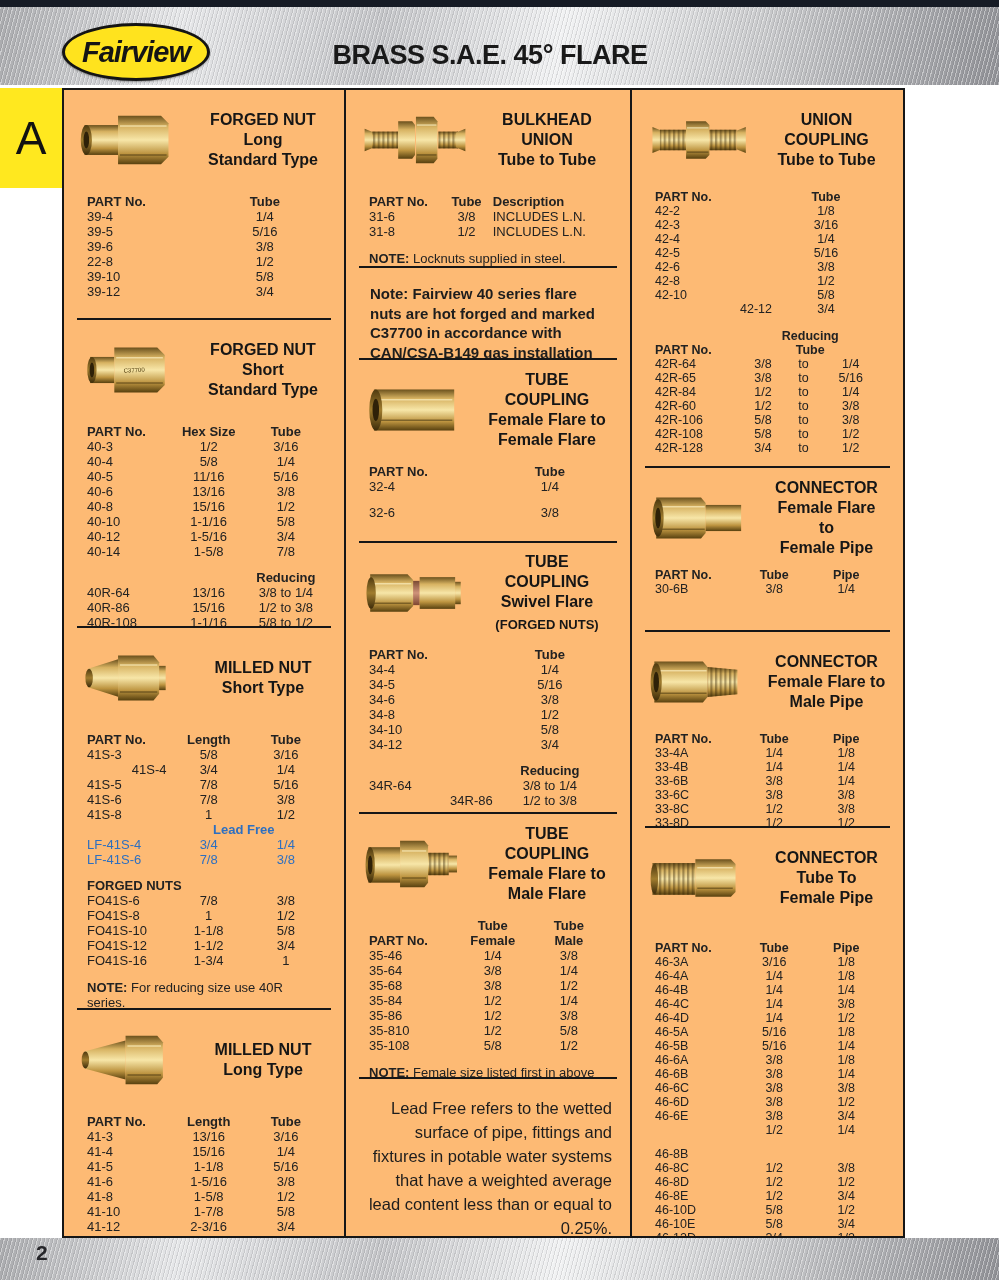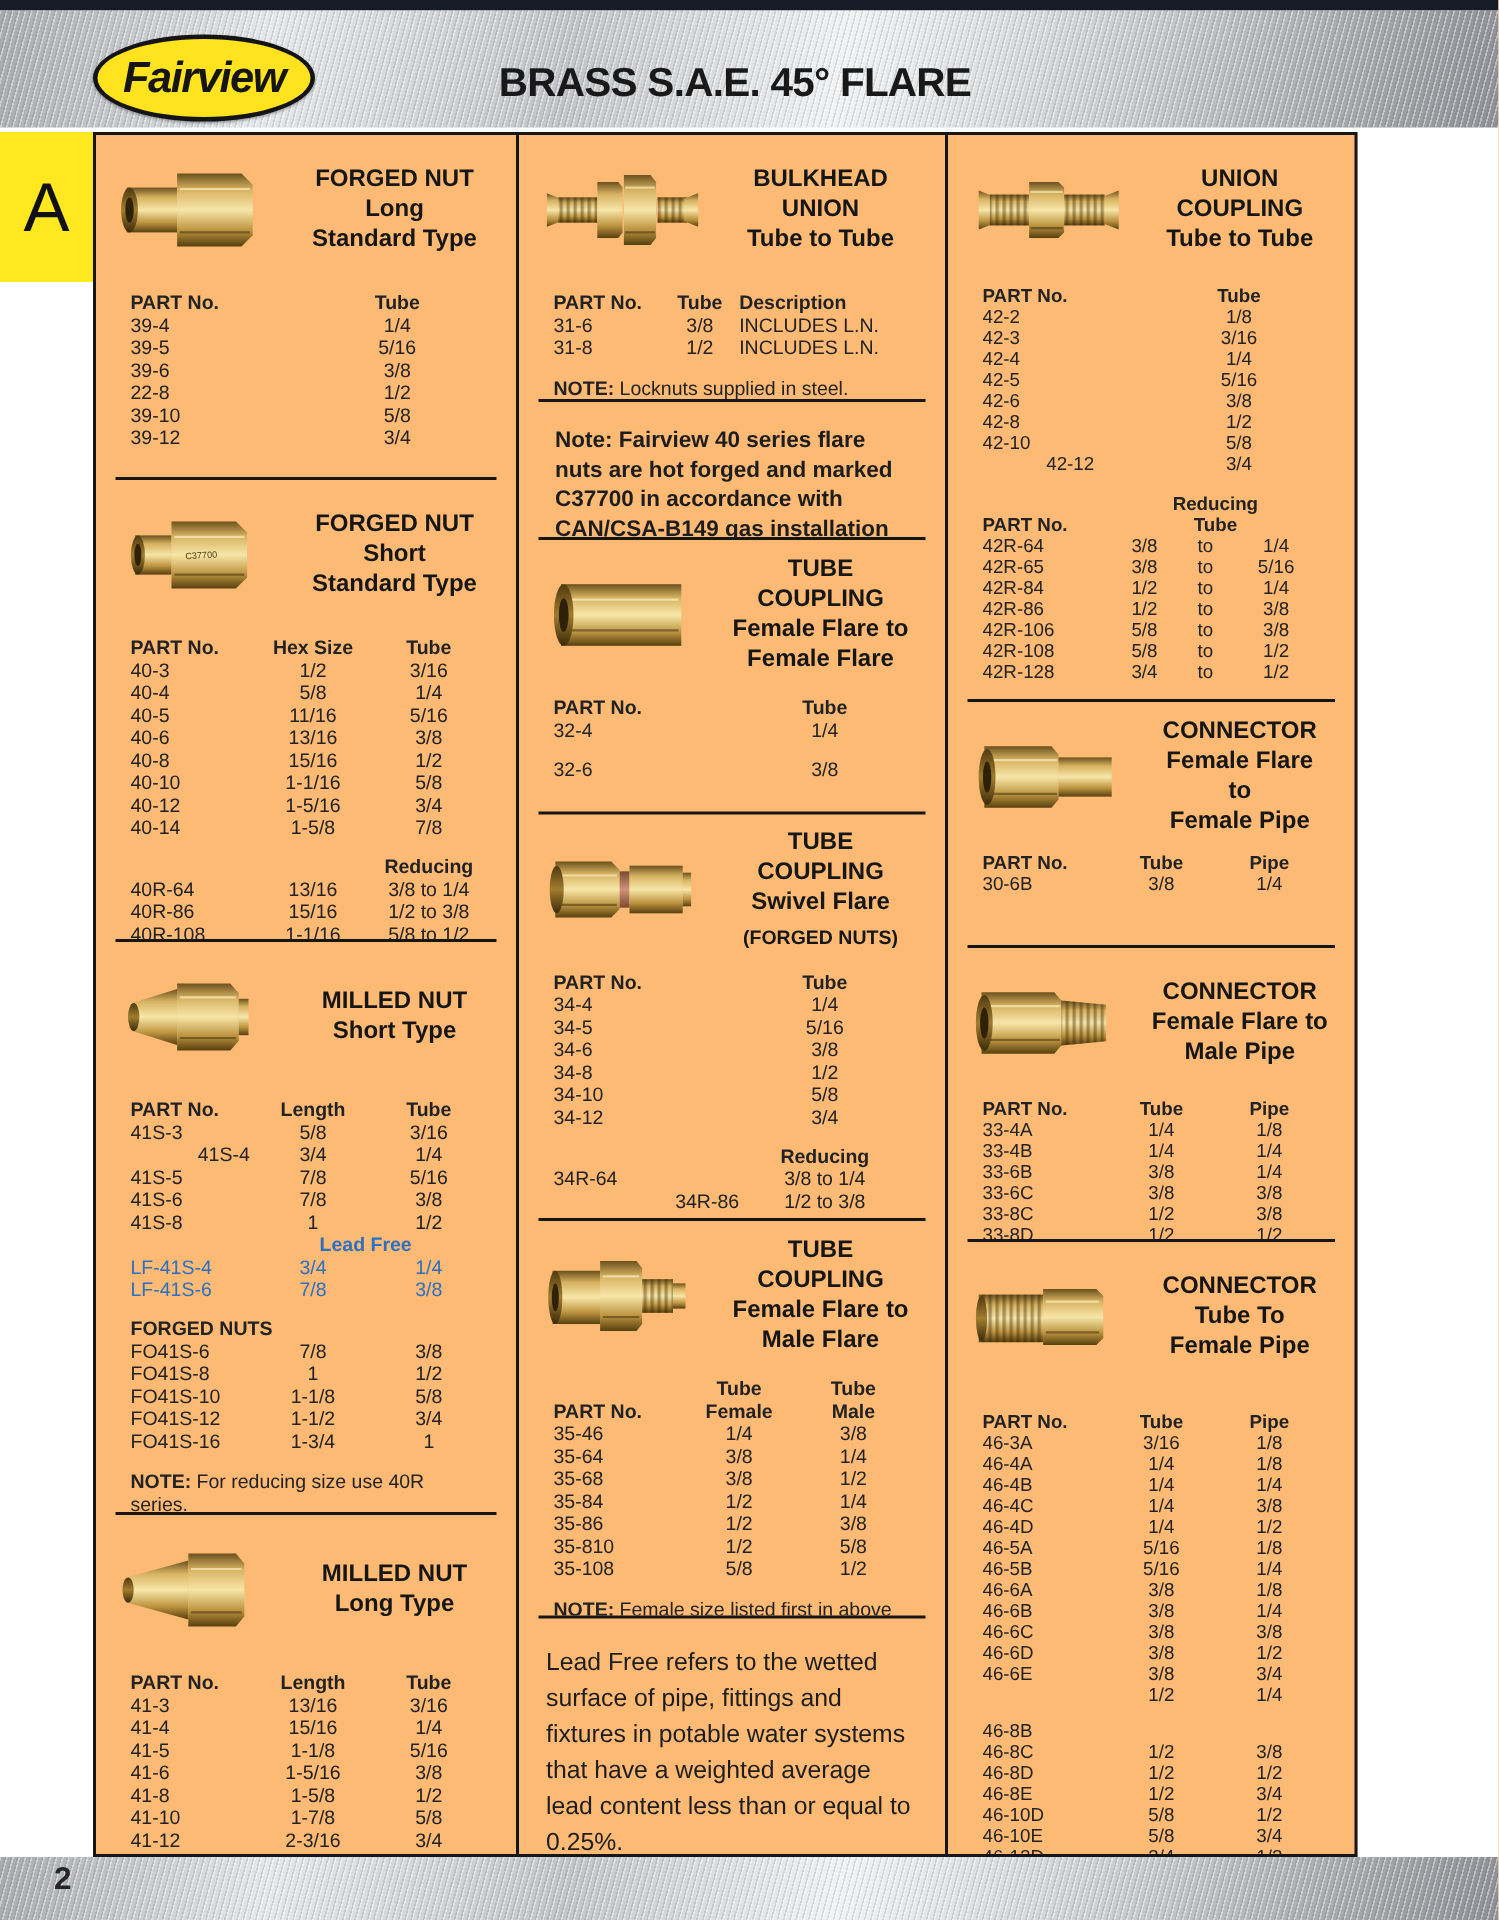--- a/index.html
+++ b/index.html
@@ -625,21 +625,21 @@
           <div class="cell" style="text-align: center;">1/2</div>
           <div class="cell" style="text-align: center;">5/8</div>
           <div class="cell" style="text-align: left;">35-108</div>
           <div class="cell" style="text-align: center;">5/8</div>
           <div class="cell" style="text-align: center;">1/2</div>
         </div>
         <div class="sec-note"><span class="b">NOTE: </span>Female size listed first in above part</div>
       </section>
       <div class="divider"></div>
       <section class="sec grow">
-        <div class="notebox-text lg" style="text-align: left;">Lead Free refers to the wetted surface of pipe, fittings and fixtures in potable water systems that have a weighted average lead content less than or equal to 0.25%.</div>
+        <div class="notebox-text lg" style="text-align: right;">Lead Free refers to the wetted surface of pipe, fittings and fixtures in potable water systems that have a weighted average lead content less than or equal to 0.25%.</div>
       </section>
     </div>
   <div class="col col-3">
       <section class="sec" style="height: 376px;">
         <div class="sec-head">
           <div class="photo">
             <svg viewBox="0 0 120 80" width="112" height="82" xmlns="http://www.w3.org/2000/svg">
               <defs>
                 <linearGradient id="bvi" x1="0" y1="0" x2="0" y2="1">
                   <stop offset="0" stop-color="#6b511d"></stop>
@@ -689,42 +689,42 @@
           <div class="cell" style="text-align: left;">42-4</div>
           <div class="cell" style="text-align: center;">1/4</div>
           <div class="cell" style="text-align: left;">42-5</div>
           <div class="cell" style="text-align: center;">5/16</div>
           <div class="cell" style="text-align: left;">42-6</div>
           <div class="cell" style="text-align: center;">3/8</div>
           <div class="cell" style="text-align: left;">42-8</div>
           <div class="cell" style="text-align: center;">1/2</div>
           <div class="cell" style="text-align: left;">42-10</div>
           <div class="cell" style="text-align: center;">5/8</div>
-          <div class="cell" style="text-align: center;">42-12</div>
+          <div class="cell" style="text-align: right;">42-12</div>
           <div class="cell" style="text-align: center;">3/4</div>
           <div class="rspacer"></div>
         </div>
         <div class="ptable" style="grid-template-columns: 38% 20% 16% 26%;">
           <div class="cell b" style="text-align: left;"></div>
           <div class="cell b" style="grid-column: span 3; text-align: center;">Reducing</div>
           <div class="cell b" style="text-align: left;">PART No.</div>
           <div class="cell b" style="grid-column: span 3; text-align: center;">Tube</div>
           <div class="cell" style="text-align: left;">42R-64</div>
           <div class="cell" style="text-align: center;">3/8</div>
           <div class="cell" style="text-align: center;">to</div>
           <div class="cell" style="text-align: center;">1/4</div>
           <div class="cell" style="text-align: left;">42R-65</div>
           <div class="cell" style="text-align: center;">3/8</div>
           <div class="cell" style="text-align: center;">to</div>
           <div class="cell" style="text-align: center;">5/16</div>
           <div class="cell" style="text-align: left;">42R-84</div>
           <div class="cell" style="text-align: center;">1/2</div>
           <div class="cell" style="text-align: center;">to</div>
           <div class="cell" style="text-align: center;">1/4</div>
-          <div class="cell" style="text-align: left;">42R-86</div>
+          <div class="cell" style="text-align: left;">42R-60</div>
           <div class="cell" style="text-align: center;">1/2</div>
           <div class="cell" style="text-align: center;">to</div>
           <div class="cell" style="text-align: center;">3/8</div>
           <div class="cell" style="text-align: left;">42R-106</div>
           <div class="cell" style="text-align: center;">5/8</div>
           <div class="cell" style="text-align: center;">to</div>
           <div class="cell" style="text-align: center;">3/8</div>
           <div class="cell" style="text-align: left;">42R-108</div>
           <div class="cell" style="text-align: center;">5/8</div>
           <div class="cell" style="text-align: center;">to</div>

